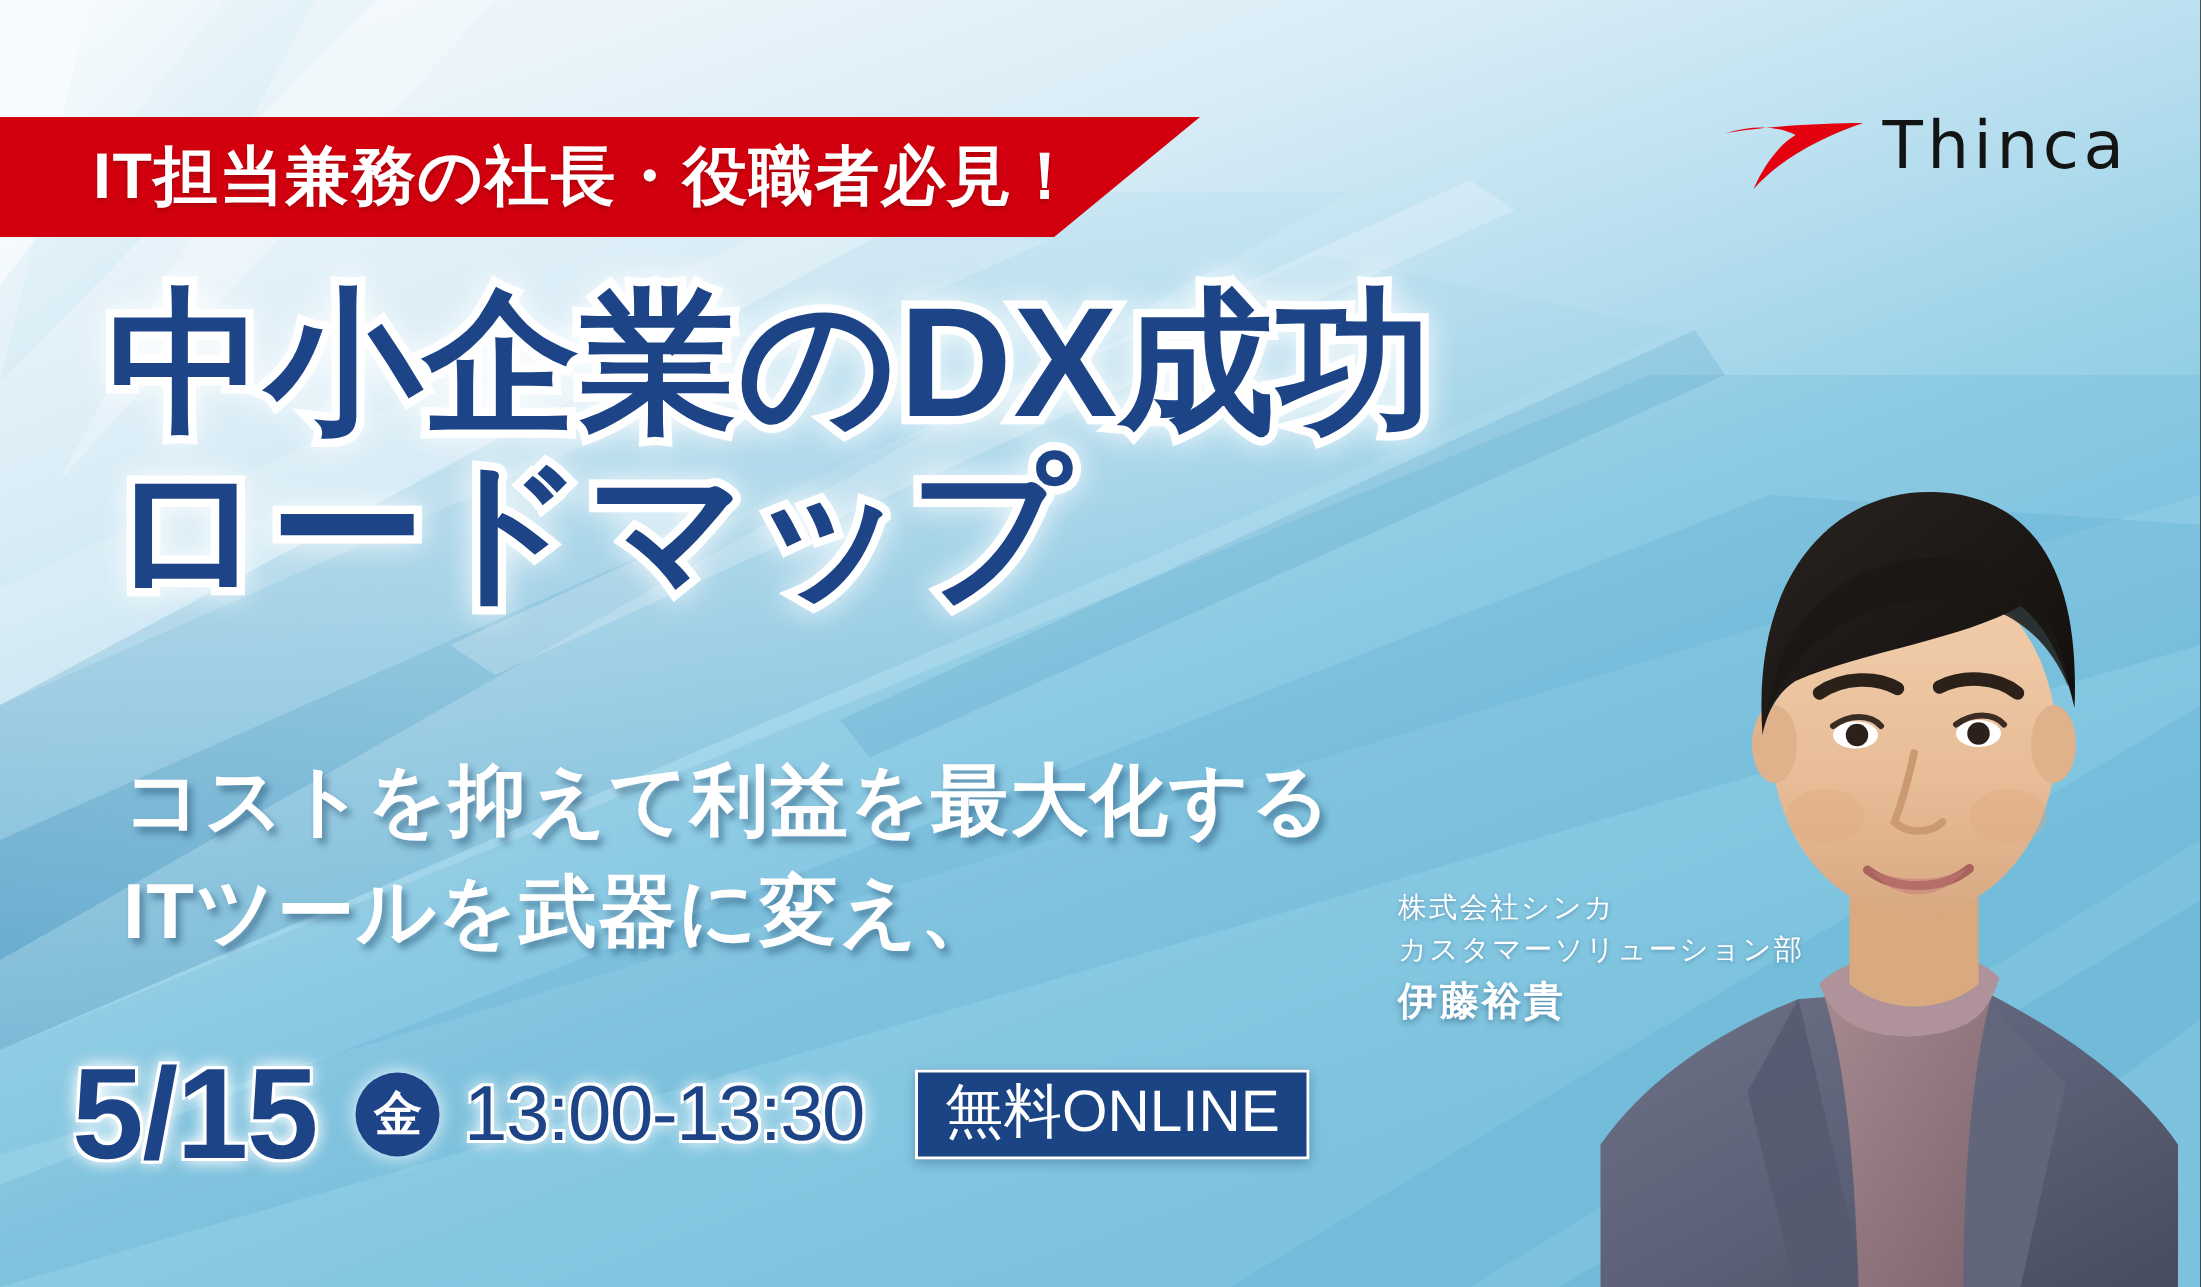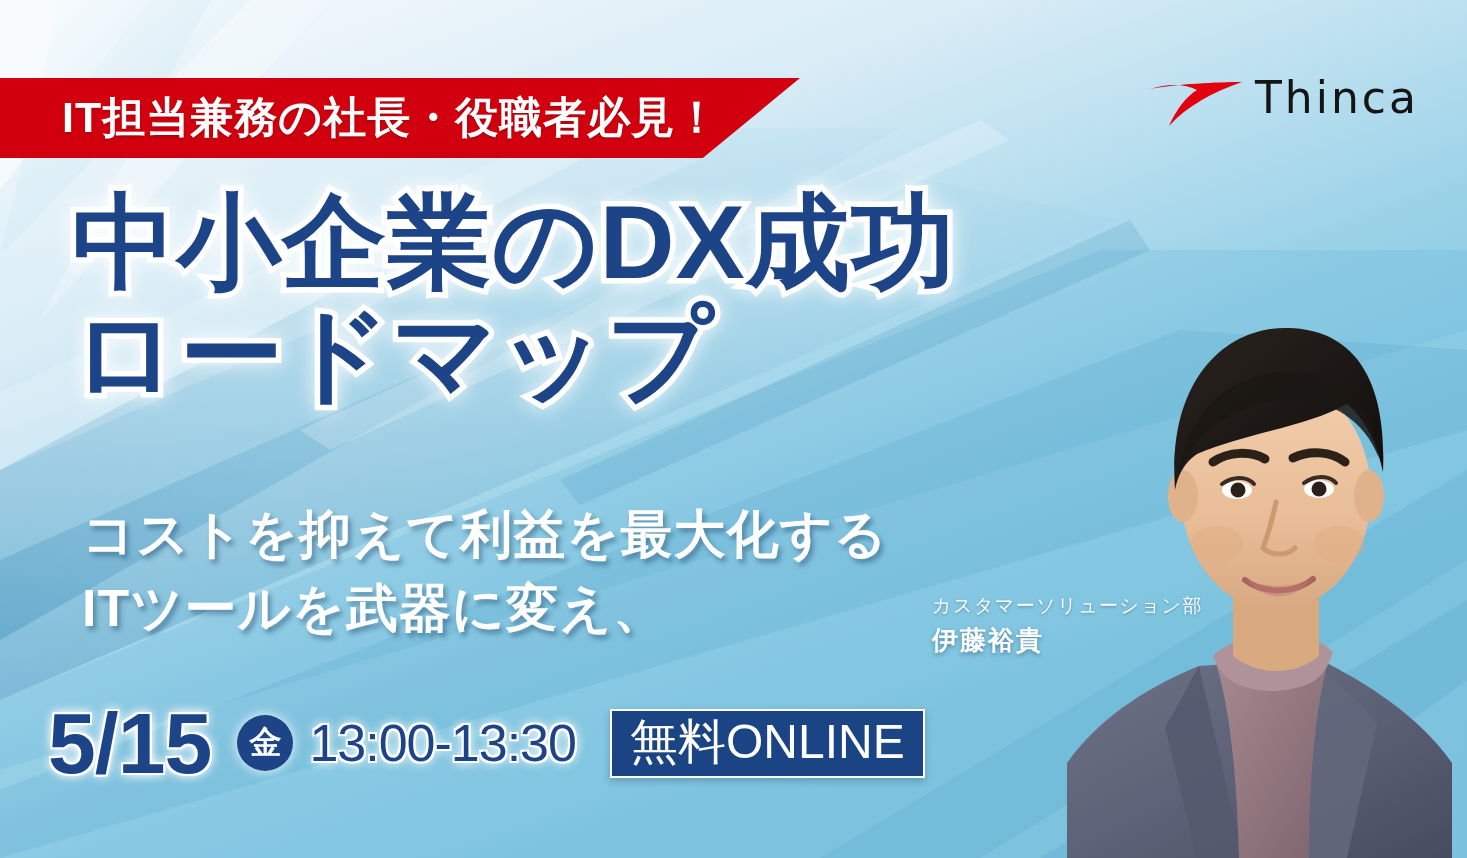--- a/index.html
+++ b/index.html
@@ -181,21 +181,21 @@
     text-shadow:
        0 0 11px #ffffff, 0 0 11px #ffffff,
        2px 2px 0 #ffffff, -2px 2px 0 #ffffff,
        2px -2px 0 #ffffff, -2px -2px 0 #ffffff;
   }
   .online-badge {
     margin-left: 34px;
     background: #1a4483;
     border: 2px solid #ffffff;
     color: #ffffff;
-    font-size: 48px;
+    font-size: 39px;
     font-weight: 400;
     padding: 7px 18px 10px 18px;
     letter-spacing: 0px;
     line-height: 1;
     white-space: nowrap;
     box-shadow: 0 3px 7px rgba(20,60,95,.3);
   }
 
   
   .portrait {
@@ -331,20 +331,21 @@
 
       <path d="M198 322 C 216 336, 248 336, 266 321" stroke="#a8635c" stroke-width="6" fill="none" stroke-linecap="round"></path>
       <path d="M200 322 C 218 330, 246 330, 264 321 C 246 344, 218 344, 200 322 Z" fill="#c27a73" opacity=".5"></path>
 
       <ellipse cx="170" cy="286" rx="26" ry="18" fill="#dfa87f" opacity=".35"></ellipse>
       <ellipse cx="292" cy="286" rx="26" ry="18" fill="#dfa87f" opacity=".35"></ellipse>
     </svg>
   </div>
 
   <div class="speaker">
+    <div class="speaker-org">株式会社シンカ</div>
     <div class="speaker-dept">カスタマーソリューション部</div>
     <div class="speaker-name">伊藤裕貴</div>
   </div>
 
   <div class="datebar">
     <span class="date-big">5/15</span>
     <span class="day-circle">金</span>
     <span class="time-text">13:00-13:30</span>
     <span class="online-badge">無料ONLINE</span>
   </div>

